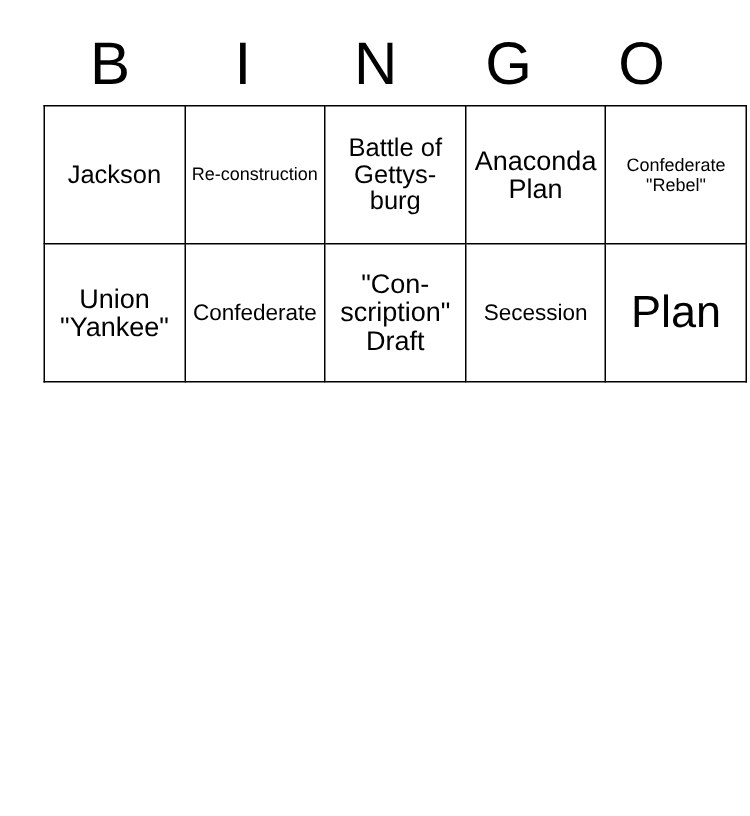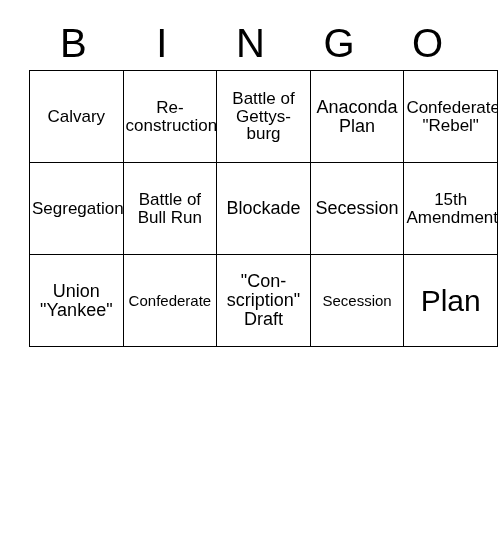--- a/index.html
+++ b/index.html
@@ -50,21 +50,21 @@
     height: 89px;
     padding: 1px 2px;
     text-align: center;
     vertical-align: middle;
     overflow: hidden;
     line-height: 1.04;
     word-break: normal;
     color: #000000;
   }
   
-  .fs-xs { font-size: 17px; }
+  .fs-xs { font-size: 12px; }
   .fs-sm { font-size: 15px; }
   .fs-md { font-size: 18px; margin-left: 36px; }
   .fs-lg { font-size: 17px; }
   .fs-xl { font-size: 30px; }
 </style>
 </head>
 <body>
 
 <div id="card">
 
@@ -72,32 +72,25 @@
     <div class="header-letter">B</div>
     <div class="header-letter">I</div>
     <div class="header-letter">N</div>
     <div class="header-letter">G</div>
     <div class="header-letter">O</div>
   </div>
 
   <table id="grid">
     <tbody>
       <tr>
-        <td class="fs-lg">Calvary</td>
+        <td class="fs-lg">Jackson</td>
         <td class="fs-xs">Re-construction</td>
         <td class="fs-lg">Battle of Gettys-burg</td>
         <td class="fs-md">Anaconda Plan</td>
         <td class="fs-xs">Confederate "Rebel"</td>
-      </tr>
-      <tr>
-        <td class="fs-xs">Segregation</td>
-        <td class="fs-lg">Battle of Bull Run</td>
-        <td class="fs-md">Blockade</td>
-        <td class="fs-md">Secession</td>
-        <td class="fs-xs">15th Amendment</td>
       </tr>
       <tr>
         <td class="fs-md">Union "Yankee"</td>
         <td class="fs-sm">Confederate</td>
         <td class="fs-md">"Con-scription" Draft</td>
         <td class="fs-sm">Secession</td>
         <td class="fs-xl">Plan</td>
       </tr>
     </tbody>
   </table>

